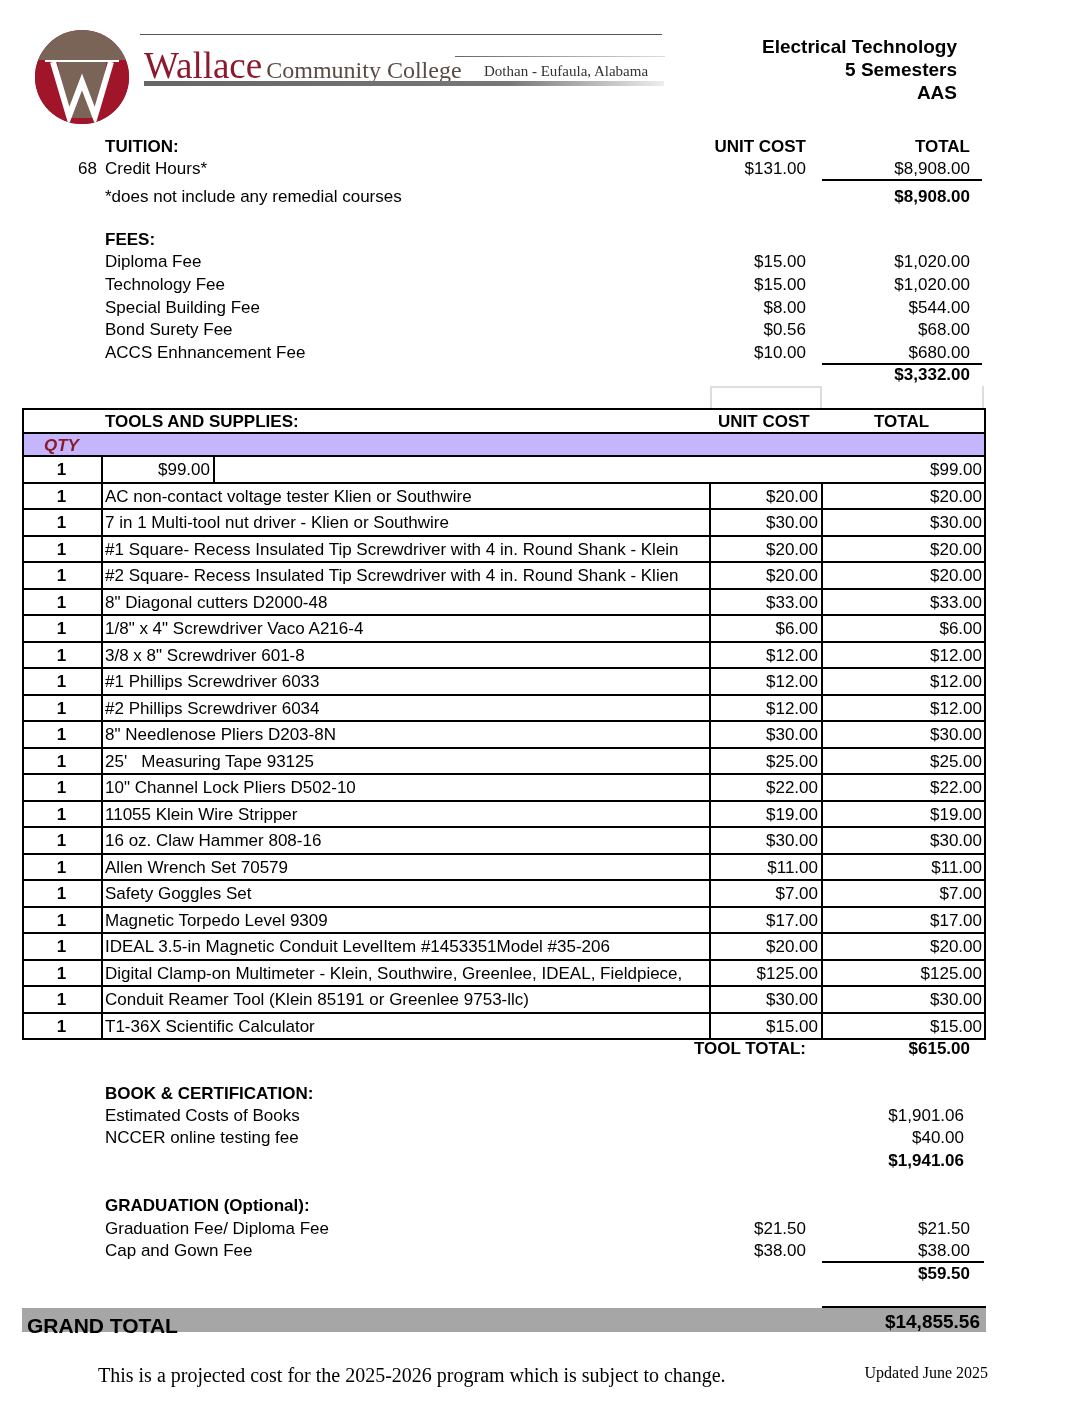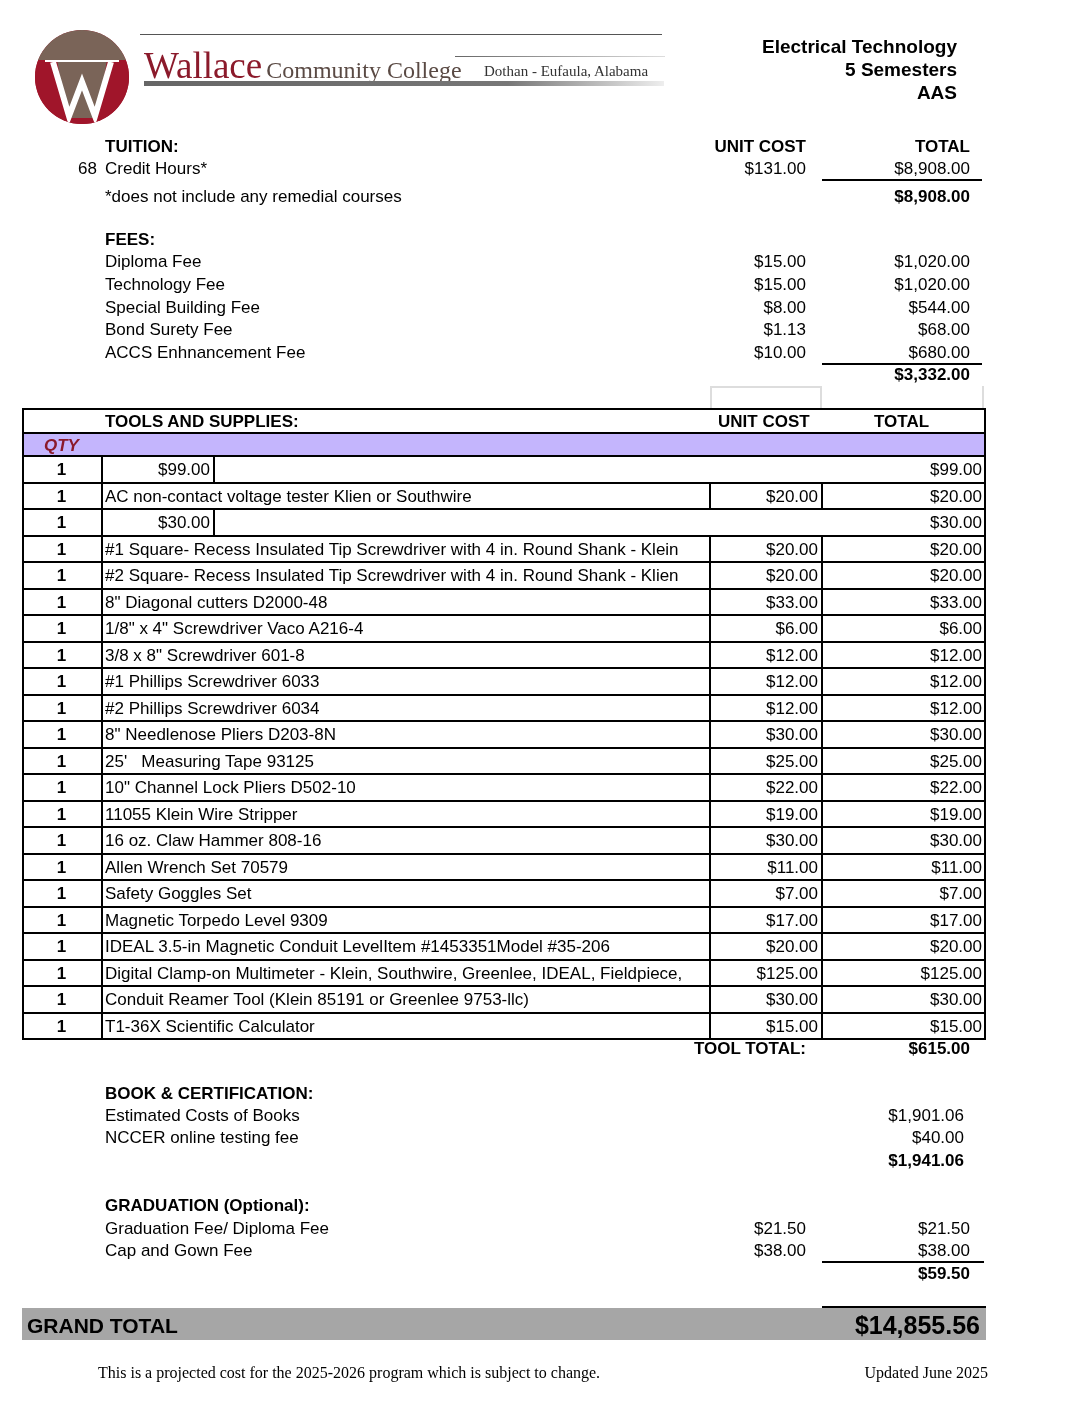--- a/index.html
+++ b/index.html
@@ -39,26 +39,26 @@
     .trow > div { height: 100%; line-height: 26px; white-space: nowrap; overflow: hidden; }
     .c-qty { width: 79px; text-align: center; font-weight: bold; border-right: 2px solid #000; padding-right: 2px; }
     .c-desc { width: 608px; padding-left: 2px; border-right: 2px solid #000; font-size: 17px; }
     .c-unit { width: 112px; text-align: right; padding-right: 3px; border-right: 2px solid #000; }
     .c-tot { flex: 1; text-align: right; padding-right: 2px; }
 
     .ghost-box { left: 710px; top: 386px; width: 112px; height: 22px; border: 2px solid #ddd; border-bottom: none; }
     .ghost-line { left: 982px; top: 386px; width: 2px; height: 22px; background: #ddd; }
 
     
-    .grand { left: 22px; top: 1308px; width: 964px; height: 32px; background: #a6a6a6; }
+    .grand { left: 22px; top: 1308px; width: 964px; height: 24px; background: #a6a6a6; }
     .grand .g-lbl { position: absolute; left: 5px; top: 6px; font-weight: bold; font-size: 21px; }
-    .grand .g-val { position: absolute; right: 6px; top: 3px; font-weight: bold; font-size: 25px; }
+    .grand .g-val { position: absolute; right: 6px; top: 3px; font-weight: bold; font-size: 19px; }
     .grand-line { left: 822px; top: 1306px; width: 164px; height: 2px; background: #000; }
 
-    .footer-note { left: 98px; top: 1364px; font-family: "Liberation Serif", "DejaVu Serif", serif; font-size: 16px; }
+    .footer-note { left: 98px; top: 1364px; font-family: "Liberation Serif", "DejaVu Serif", serif; font-size: 20px; }
     .footer-date { right: 100px; top: 1364px; font-family: "Liberation Serif", "DejaVu Serif", serif; font-size: 16px; }
   </style>
 </head>
 <body>
 
 <div class="abs logo">
   <div class="top"></div>
   <svg width="94" height="94" viewBox="0 0 94 94">
     <rect x="0" y="30" width="94" height="64" fill="#a0152a"></rect>
     <polygon points="22,30 72,30 62,88 32,88" fill="#7a6458"></polygon>
@@ -110,21 +110,21 @@
   <span class="unit">$15.00</span>
   <span class="tot">$1,020.00</span>
 </div>
 <div class="row" style="top:298px;">
   <span class="lbl">Special Building Fee</span>
   <span class="unit">$8.00</span>
   <span class="tot">$544.00</span>
 </div>
 <div class="row" style="top:320px;">
   <span class="lbl">Bond Surety Fee</span>
-  <span class="unit">$1.13</span>
+  <span class="unit">$0.56</span>
   <span class="tot">$68.00</span>
 </div>
 <div class="row" style="top:343px;">
   <span class="lbl">ACCS Enhnancement Fee</span>
   <span class="unit">$10.00</span>
   <span class="tot">$680.00</span>
 </div>
 <div class="uline" style="left:822px; top:363px; width:160px;"></div>
 <div class="row" style="top:365px;">
   <span class="tot b">$3,332.00</span>
@@ -149,20 +149,21 @@
       <div class="c-tot">$99.00</div>
     </div>
   <div class="trow">
       <div class="c-qty">1</div>
       <div class="c-desc">AC non-contact voltage tester Klien or Southwire</div>
       <div class="c-unit">$20.00</div>
       <div class="c-tot">$20.00</div>
     </div>
   <div class="trow">
       <div class="c-qty">1</div>
+      <div class="c-desc">7 in 1 Multi-tool nut driver - Klien or Southwire</div>
       <div class="c-unit">$30.00</div>
       <div class="c-tot">$30.00</div>
     </div>
   <div class="trow">
       <div class="c-qty">1</div>
       <div class="c-desc">#1 Square- Recess Insulated Tip Screwdriver with 4 in. Round Shank - Klein</div>
       <div class="c-unit">$20.00</div>
       <div class="c-tot">$20.00</div>
     </div>
   <div class="trow">

